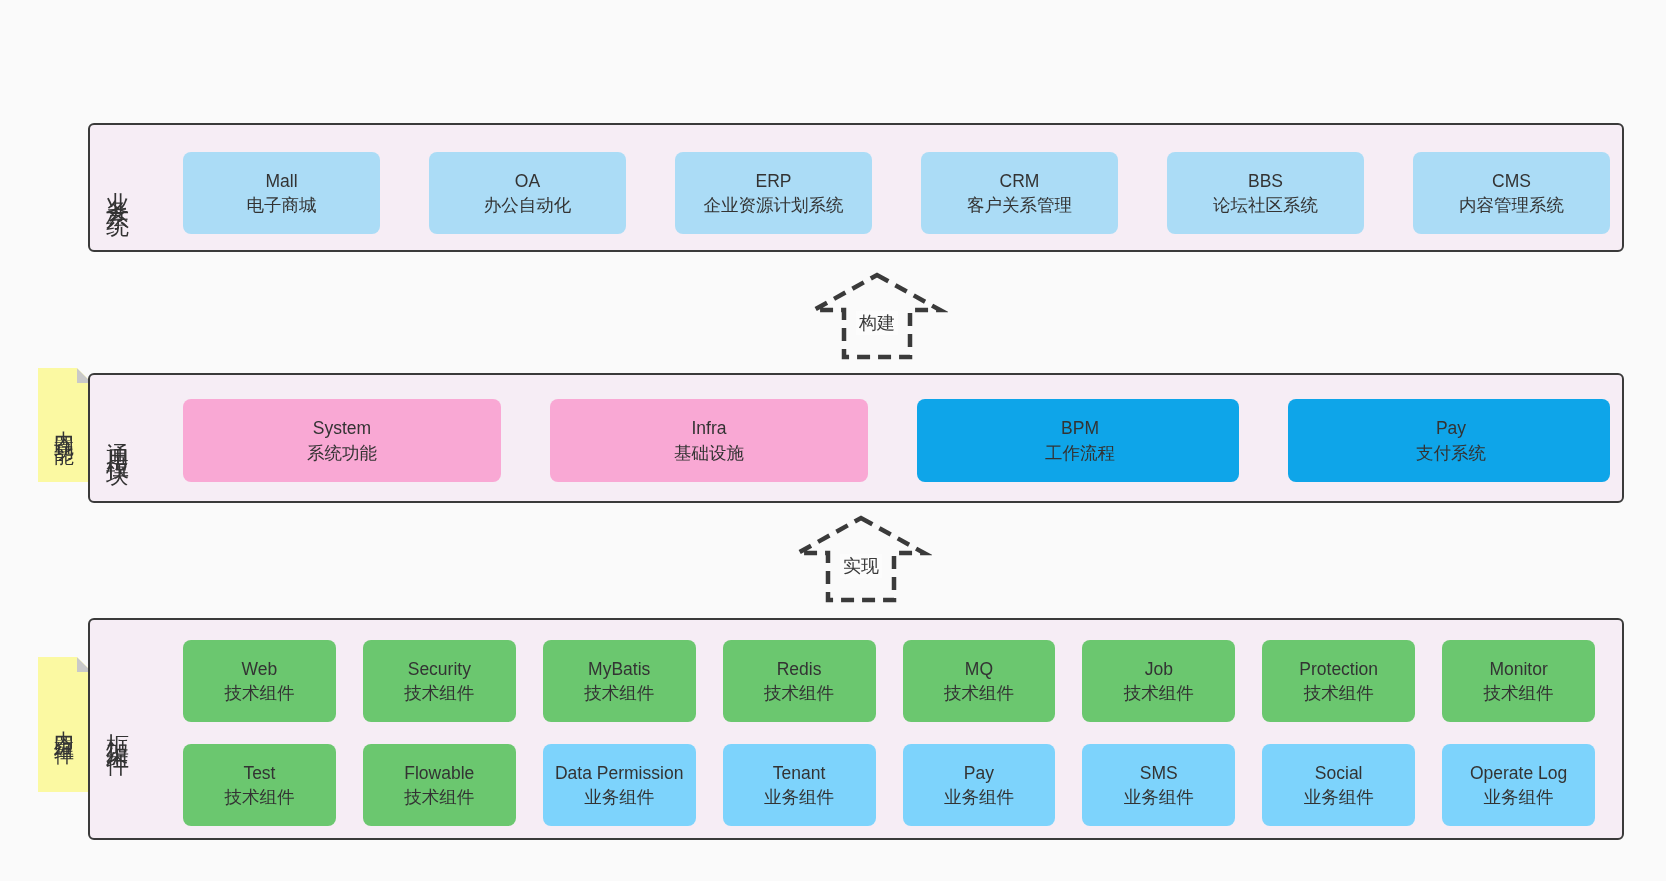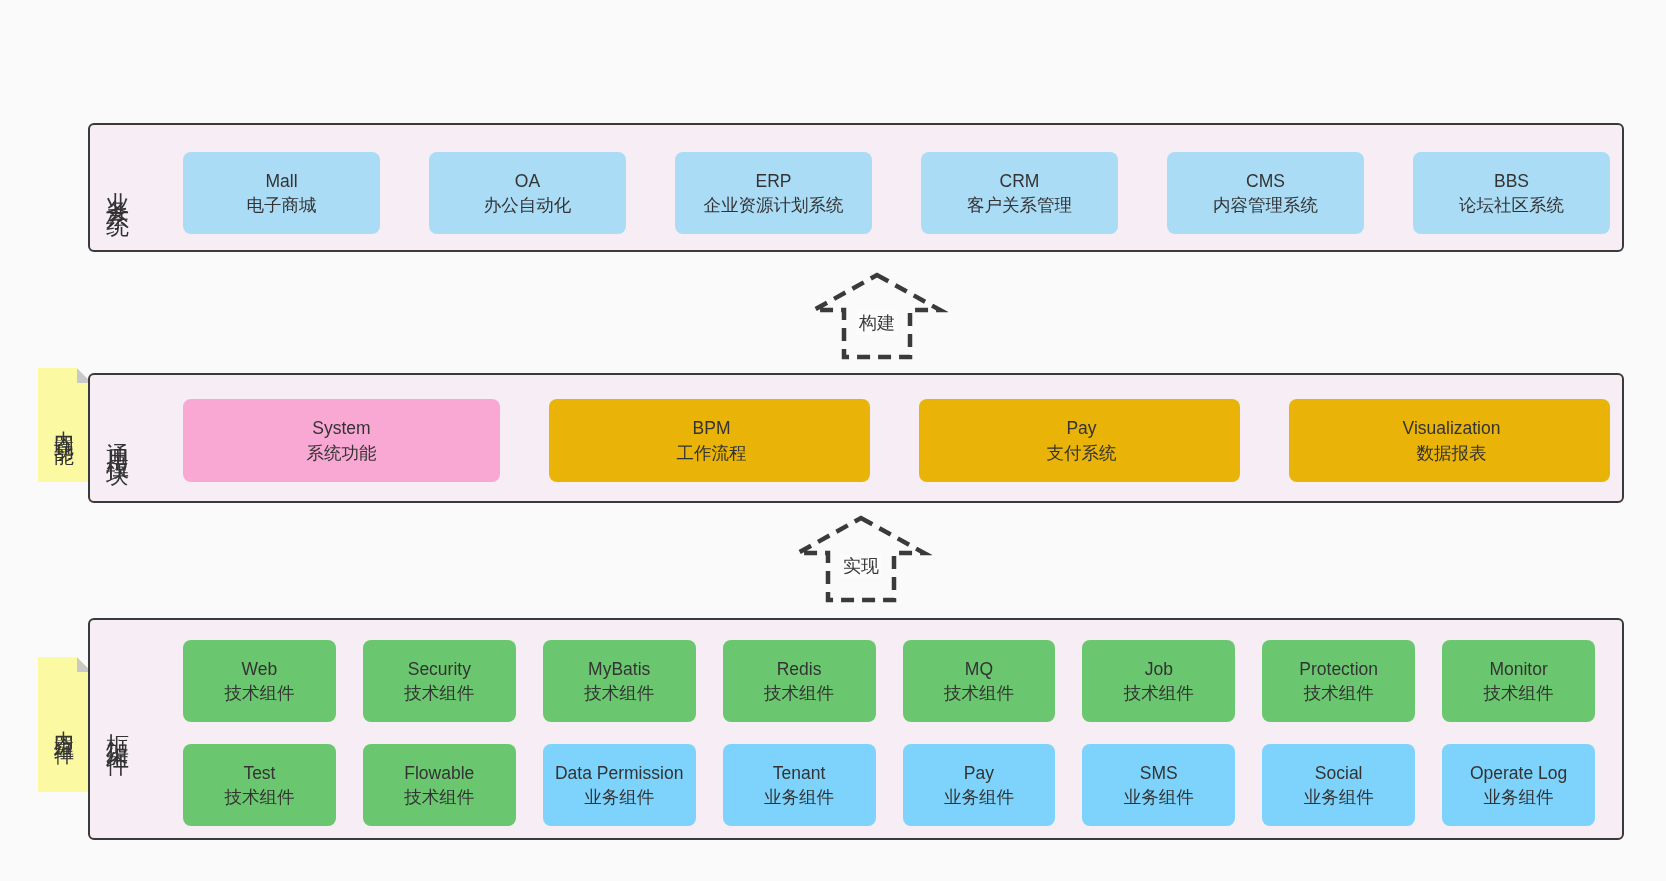--- a/index.html
+++ b/index.html
@@ -31,21 +31,21 @@
   .row-mid{top:24px;height:83px;}
   .row-c1{top:20px;height:82px;}
   .row-c2{top:124px;height:82px;}
   .box{
     flex:1;border-radius:8px;display:flex;flex-direction:column;
     align-items:center;justify-content:center;text-align:center;
     font-size:17.5px;line-height:1.38;color:#333;padding:2px 4px;box-sizing:border-box;
   }
   .c-blue{background:#abdcf6;}
   .c-red{background:#f9a8d4;}
-  .c-pink{background:#eab308;padding-left:8px;}
+  .c-pink{background:#0ea5e9;padding-left:8px;}
   .c-green{background:#6bc76f;}
   .c-green-light{background:#7dd3fc;}
   
   .sticky{
     position:absolute;left:38px;width:54px;background:#fbf9a2;z-index:1;
     display:flex;align-items:center;justify-content:center;
     clip-path:polygon(0 0,calc(100% - 15px) 0,100% 15px,100% 100%,0 100%);
   }
   .sticky::after{
     content:"";position:absolute;top:0;right:0;width:15px;height:15px;
@@ -85,26 +85,26 @@
       </div>
       <div class="box c-blue">
         <span>ERP</span>
         <span>企业资源计划系统</span>
       </div>
       <div class="box c-blue">
         <span>CRM</span>
         <span>客户关系管理</span>
       </div>
       <div class="box c-blue">
+        <span>BBS</span>
+        <span>论坛社区系统</span>
+      </div>
+      <div class="box c-blue">
         <span>CMS</span>
         <span>内容管理系统</span>
-      </div>
-      <div class="box c-blue">
-        <span>BBS</span>
-        <span>论坛社区系统</span>
       </div>
     </div>
   </div>
 
   <div class="arrow arrow-1">
     <svg viewBox="0 0 142 90">
       <path d="M71 4 L134 39 L104 39 L104 86 L38 86 L38 39 L8 39 Z" fill="none" stroke="#3a3a3a" stroke-width="4.5" stroke-dasharray="13 8"></path>
     </svg>
     <span class="arrow-label">构建</span>
   </div>
@@ -113,31 +113,31 @@
     <span class="sticky-text">内置功能</span>
   </div>
 
   <div class="panel panel-modules">
     <div class="v-label">通用模块</div>
     <div class="row row-6 row-mid">
       <div class="box c-red">
         <span>System</span>
         <span>系统功能</span>
       </div>
+      <div class="box c-red">
+        <span>Infra</span>
+        <span>基础设施</span>
+      </div>
       <div class="box c-pink">
         <span>BPM</span>
         <span>工作流程</span>
       </div>
       <div class="box c-pink">
         <span>Pay</span>
         <span>支付系统</span>
-      </div>
-      <div class="box c-pink">
-        <span>Visualization</span>
-        <span>数据报表</span>
       </div>
     </div>
   </div>
 
   <div class="arrow arrow-2">
     <svg viewBox="0 0 142 90">
       <path d="M71 4 L134 39 L104 39 L104 86 L38 86 L38 39 L8 39 Z" fill="none" stroke="#3a3a3a" stroke-width="4.5" stroke-dasharray="13 8"></path>
     </svg>
     <span class="arrow-label">实现</span>
   </div>

